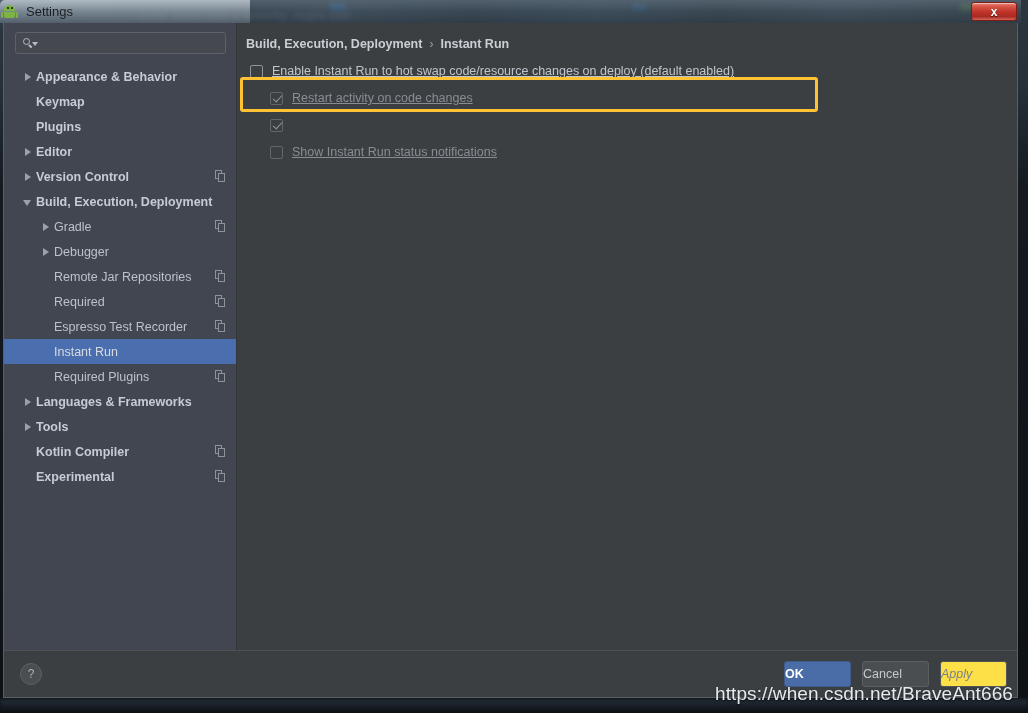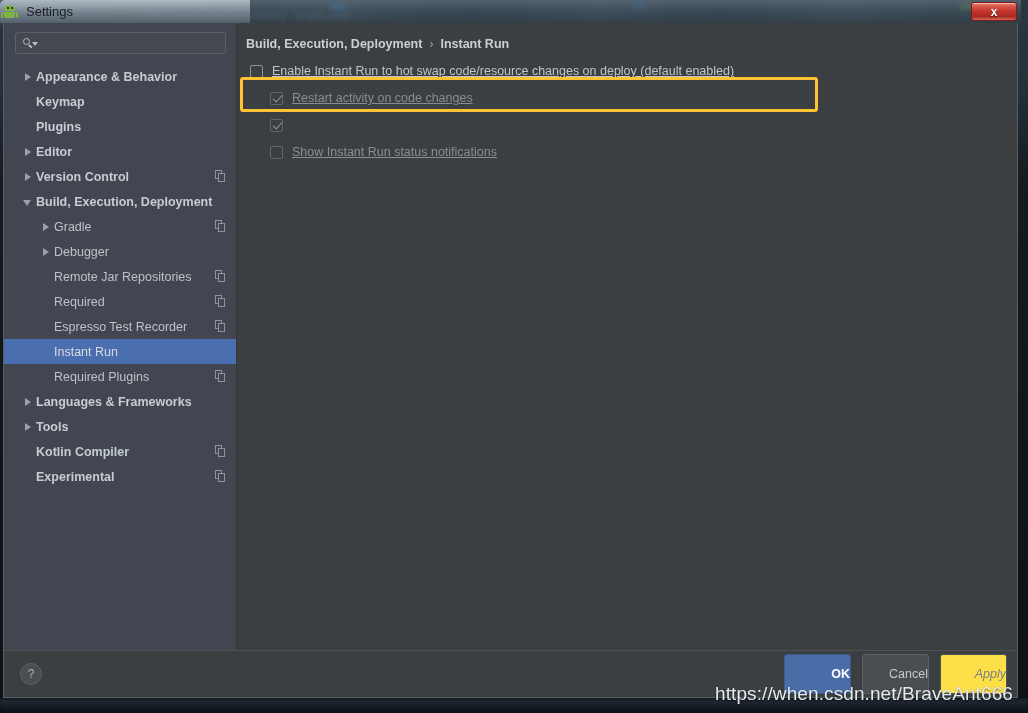--- a/index.html
+++ b/index.html
@@ -314,27 +314,27 @@
     background: #4a4e51;
     border: 1px solid #5b6064;
     color: #a9afb6;
     font-size: 12px;
     display: flex; align-items: center; justify-content: center;
     cursor: pointer;
     flex: 0 0 auto;
   }
   .footer-spacer { flex: 1 1 auto; }
   .btn {
-    height: 40px;
+    height: 26px;
     min-width: 67px;
     margin-left: 11px;
     border-radius: 3px;
     font-size: 12.5px;
     font-family: "Liberation Sans", sans-serif;
-    display: flex; align-items: center; justify-content: flex-end;
+    display: flex; align-items: center; justify-content: flex-start;
     cursor: pointer;
     border: 1px solid #5a5f64;
     background: #4a4e51;
     color: #c3c9cf;
   }
   .btn.primary {
     background: #4a6da7;
     border-color: #3d5c8c;
     color: #ffffff;
     font-weight: bold;

